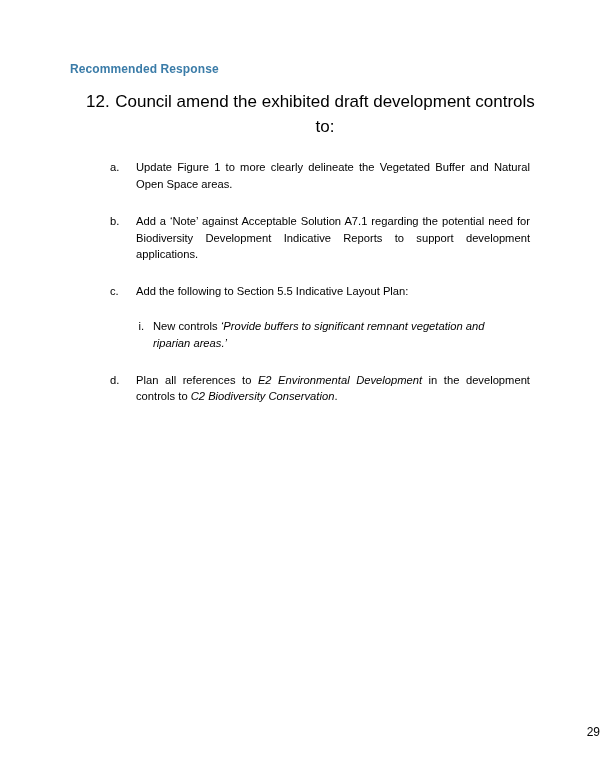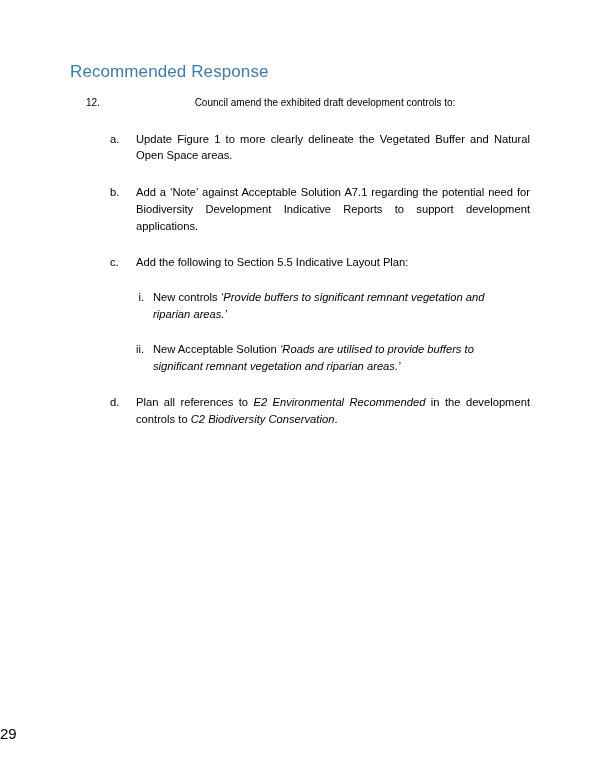--- a/index.html
+++ b/index.html
@@ -17,30 +17,30 @@
   }
   .page {
     position: relative;
     width: 600px;
     height: 776px;
     box-sizing: border-box;
     padding: 62px 58px 0 58px;
   }
   .section-heading {
     color: #3b7ca8;
-    font-size: 17px;
-    font-weight: normal;
+    font-size: 12px;
+    font-weight: bold;
     letter-spacing: 0.1px;
     margin: 0 0 14px 12px;
   }
   .num-item {
     display: flex;
     align-items: flex-start;
     margin: 0 0 0 28px;
-    font-size: 10px;
+    font-size: 17px;
     line-height: 1.45;
   }
   .num-item .marker {
     width: 22px;
     flex: 0 0 22px;
     text-align: left;
   }
   .num-item .content {
     flex: 1 1 auto;
     text-align: center;
@@ -92,22 +92,22 @@
     padding-right: 22px;
   }
   em, .it {
     font-style: italic;
   }
   .page-number {
     position: absolute;
     left: 0;
     right: 0;
     top: 725px;
-    text-align: left;
-    font-size: 15px;
+    text-align: right;
+    font-size: 12px;
   }
 </style>
 </head>
 <body>
 
 <div class="page">
 
   <h2 class="section-heading">Recommended Response</h2>
 
   <div class="num-item">
@@ -130,28 +130,24 @@
     <li class="alpha-item">
       <span class="marker">c.</span>
       <span class="content">Add the following to Section 5.5 Indicative Layout Plan:</span>
     </li>
 
     <ul class="roman-list">
       <li class="roman-item">
         <span class="marker">i.</span>
         <span class="content"><span>New controls </span><span class="it">‘Provide buffers to significant remnant vegetation and riparian areas.’</span></span>
       </li>
-      <li class="roman-item">
-        <span class="marker">ii.</span>
-        <span class="content"><span>New Acceptable Solution </span><span class="it">‘Roads are utilised to provide buffers to significant remnant vegetation and riparian areas.’</span></span>
-      </li>
     </ul>
 
     <li class="alpha-item">
       <span class="marker">d.</span>
-      <span class="content"><span>Plan all references to </span><span class="it">E2 Environmental Recommended</span><span> in the development controls to </span><span class="it">C2 Biodiversity Conservation</span><span>.</span></span>
+      <span class="content"><span>Plan all references to </span><span class="it">E2 Environmental Development</span><span> in the development controls to </span><span class="it">C2 Biodiversity Conservation</span><span>.</span></span>
     </li>
 
   </ul>
 
   <div class="page-number">29</div>
 
 </div>
 
 </body></html>

